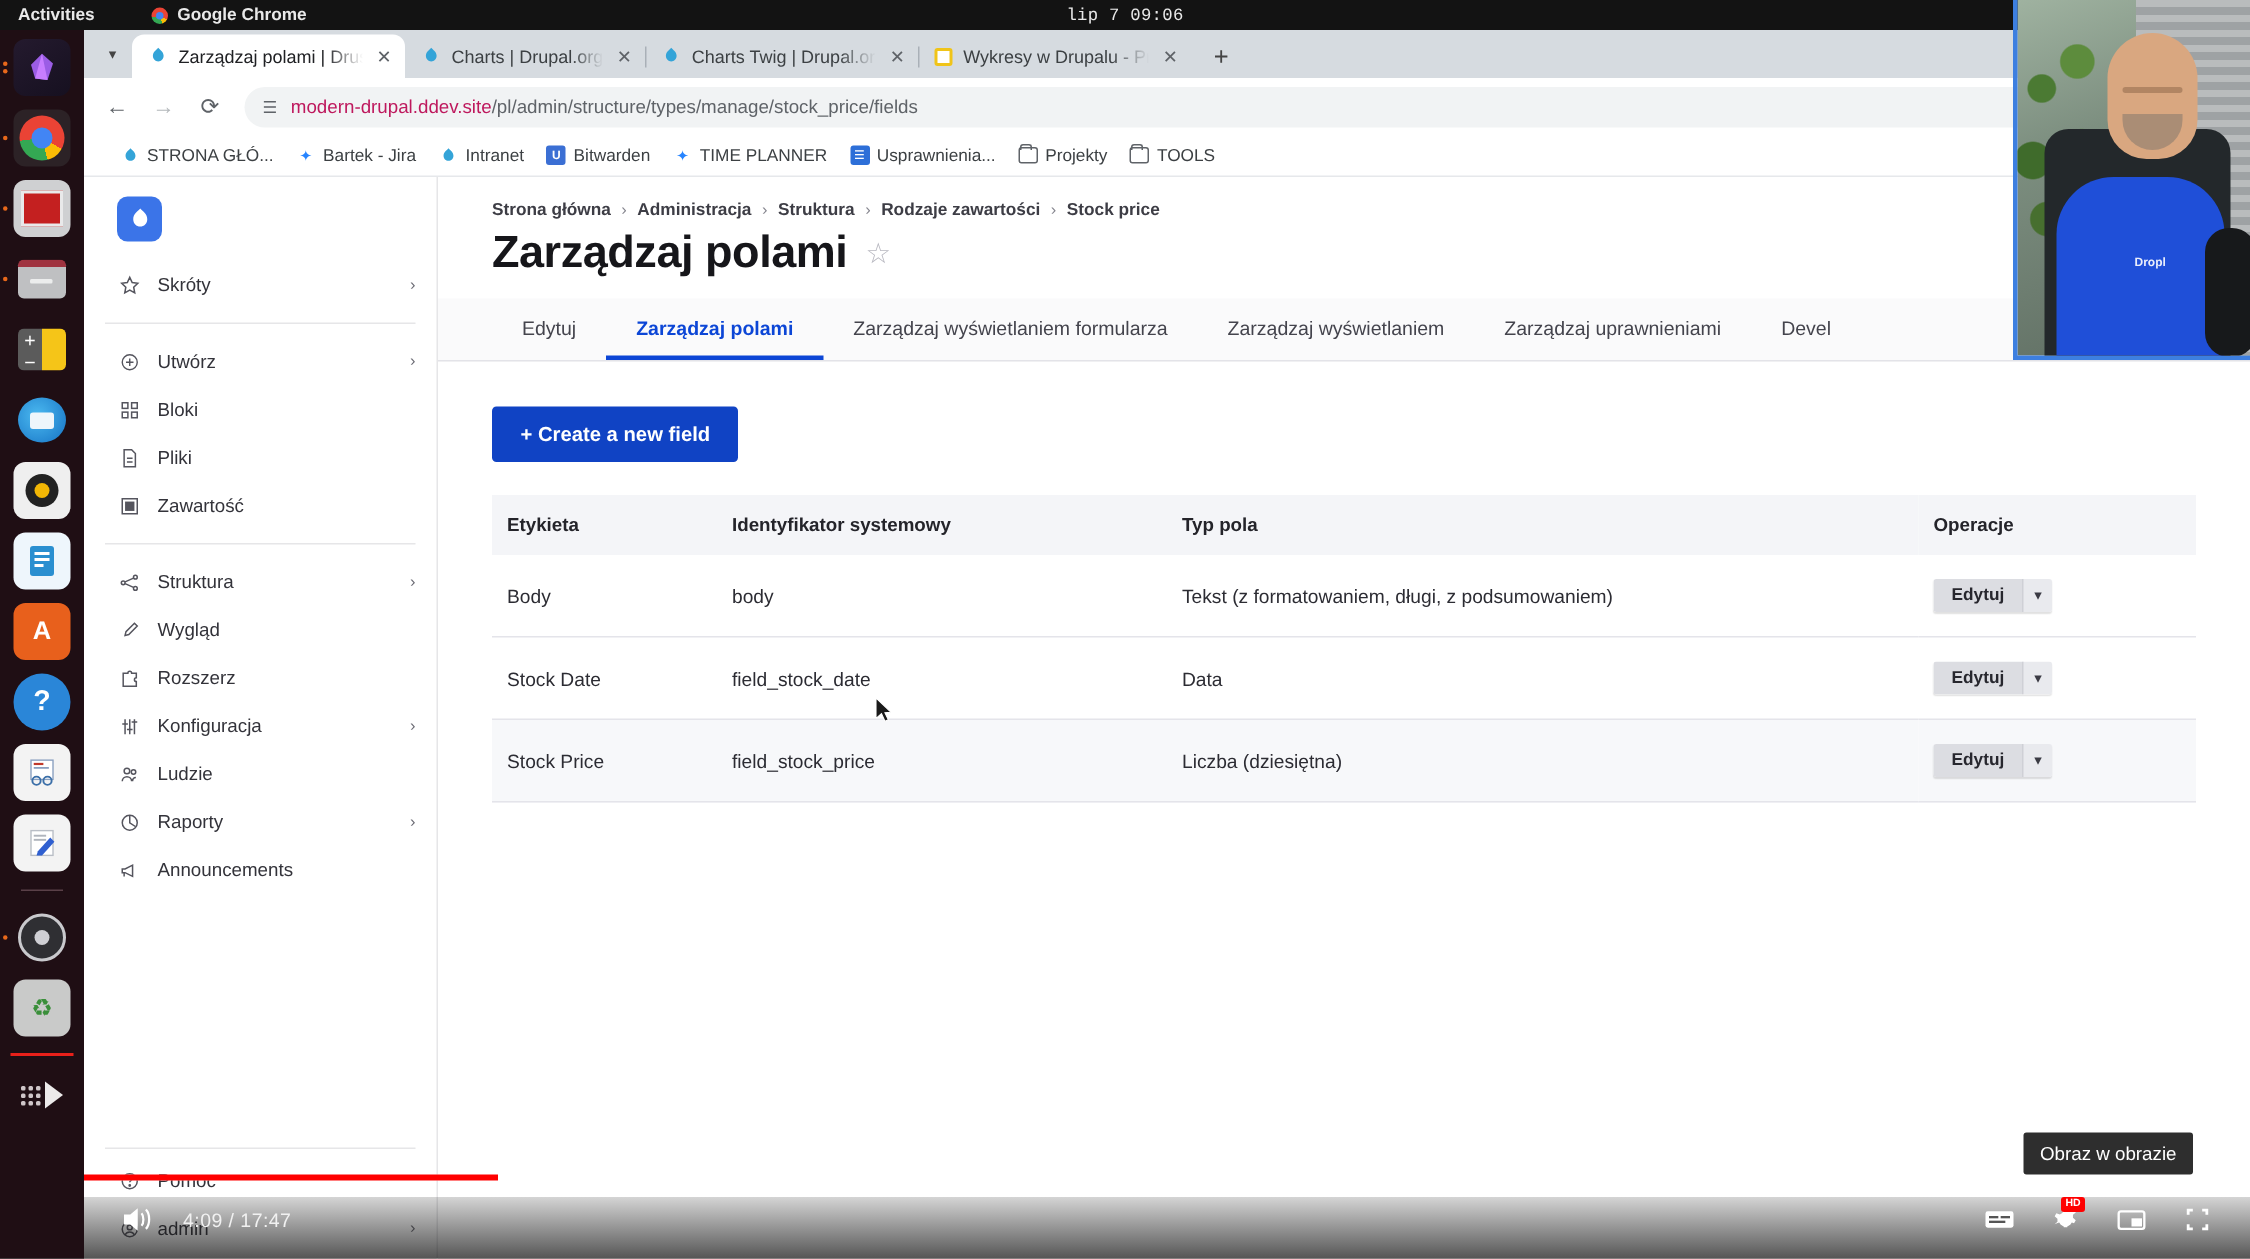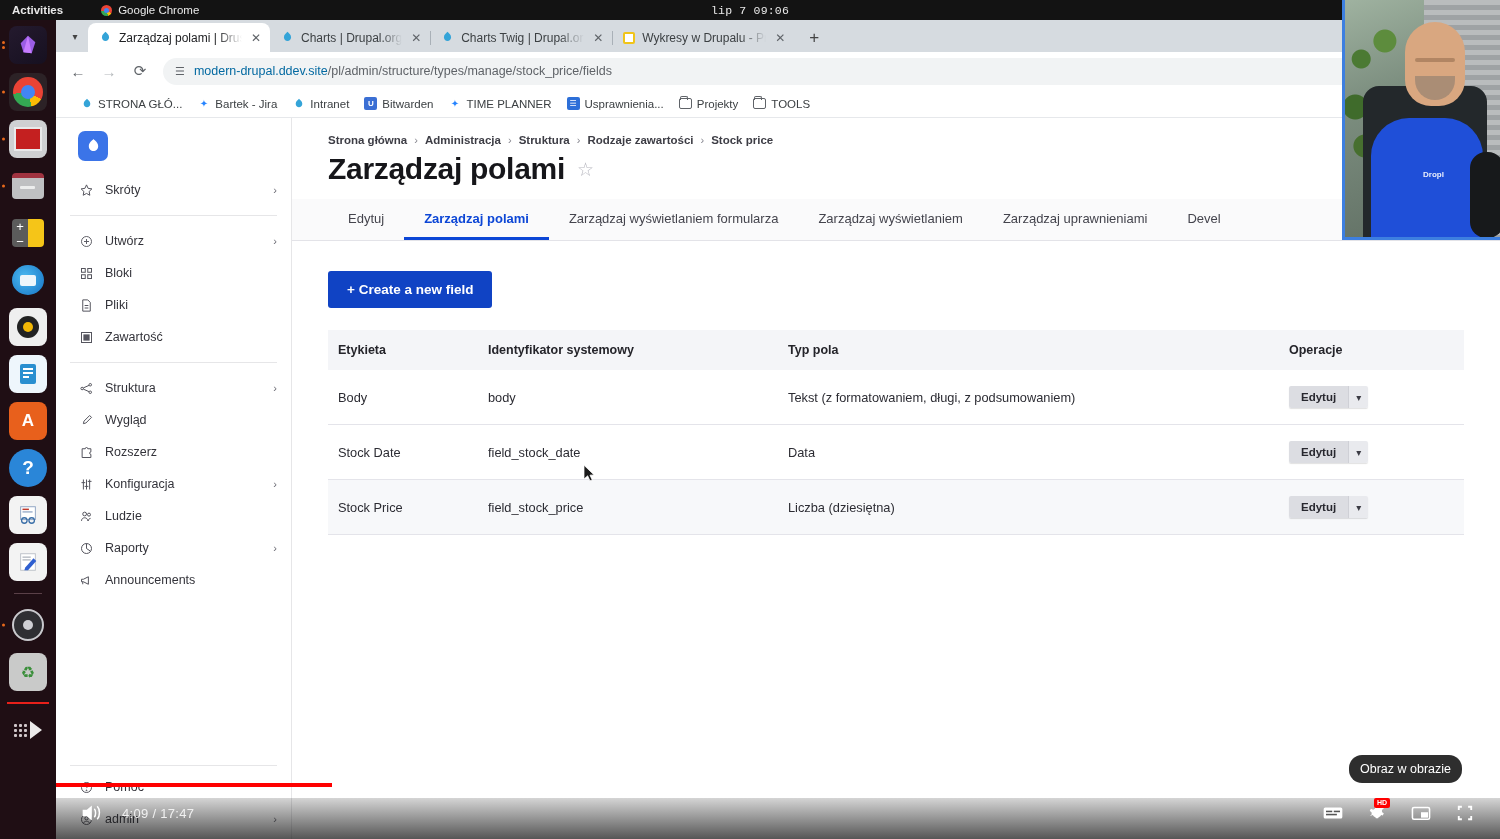--- a/index.html
+++ b/index.html
@@ -12,21 +12,21 @@
   #root { position: relative; width: 1500px; height: 839px; }
 
   
   .topbar {
     position: absolute; top: 0; left: 0; width: 1500px; height: 20px;
     background: #131313; color: #e9e9e9;
     display: flex; align-items: center; font-size: 11.5px;
     z-index: 40;
   }
   .topbar .activities { margin-left: 12px; font-weight: 600; }
-  .topbar .appname { margin-left: 38px; display: flex; align-items: center; gap: 6px; font-weight: 400;}
+  .topbar .appname { margin-left: 38px; display: flex; align-items: center; gap: 6px; font-weight: 700;}
   .chrome-mini {
     width: 11px; height: 11px; border-radius: 50%;
     background: conic-gradient(#ea4335 0 33%, #fbbc05 0 45%, #34a853 0 72%, #ea4335 0 100%);
     position: relative;
   }
   .chrome-mini::after {
     content:""; position:absolute; inset:3px; border-radius:50%; background:#4285f4;
   }
   .topbar .clock {
     position: absolute; left: 0; right: 0; text-align: center;
@@ -100,21 +100,21 @@
     display: flex; align-items: center; justify-content: center;
     color: #5f6368; font-size: 15px; flex:none;
   }
   .tb-btn.dim { color: #b4b8bb; }
   .omnibox {
     flex: 1; height: 27px; background: #f1f3f4; border-radius: 14px;
     display: flex; align-items: center; padding: 0 12px; gap: 9px;
     font-size: 12.5px; color: #5f6368; margin: 0 6px;
   }
   .omnibox .url { color: #5f6368; white-space: nowrap; overflow: hidden; }
-  .omnibox .url b { color: #0369a1; font-weight: 400; }
+  .omnibox .url b { color: #be185d; font-weight: 400; }
   .ext-pill {
     display: flex; align-items: center; gap: 8px; background: #f1f3f4;
     border-radius: 13px; padding: 3px 8px; margin-right: 2px;
   }
   .ext-ic { width: 15px; height: 15px; border-radius: 3px; display:flex;align-items:center;justify-content:center;font-size:9px;color:#fff;}
 
   .bookmarks {
     height: 28px; background: #fff; display: flex; align-items: center;
     gap: 15px; padding: 0 24px; font-size: 11.5px; color: #3c4043;
     border-bottom: 1px solid #e6e8eb;
@@ -254,21 +254,21 @@
   }
   .yt-btn { width: 38px; height: 38px; display:flex;align-items:center;justify-content:center; }
   .yt-time { font-size: 13px; margin-left: 12px; color: #f1f1f1; letter-spacing:.3px;}
   .yt-right { margin-left: auto; display: flex; align-items: center; gap: 6px; position: relative;}
   .hdbadge {
     position: absolute; top: 4px; left: 60px; background: #f00; color: #fff;
     font-size: 7px; font-weight: 700; padding: 1px 3px; border-radius: 2px; line-height: 1.1;
   }
   .yt-tooltip {
     position: absolute; right: 38px; bottom: 56px; background: rgba(28,28,28,.92);
-    color: #fff; font-size: 12.5px; padding: 7px 11px; border-radius: 13px; white-space: nowrap;
+    color: #fff; font-size: 12.5px; padding: 7px 11px; border-radius: 2px; white-space: nowrap;
     z-index: 58;
   }
 </style>
 </head>
 <body>
 
 <div id="root">
 
   <div class="topbar">
     <span class="activities">Activities</span>

